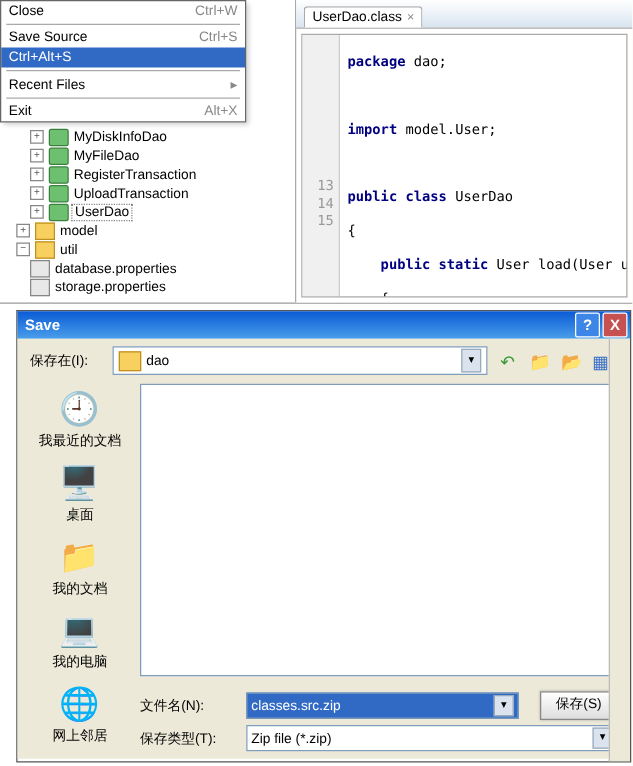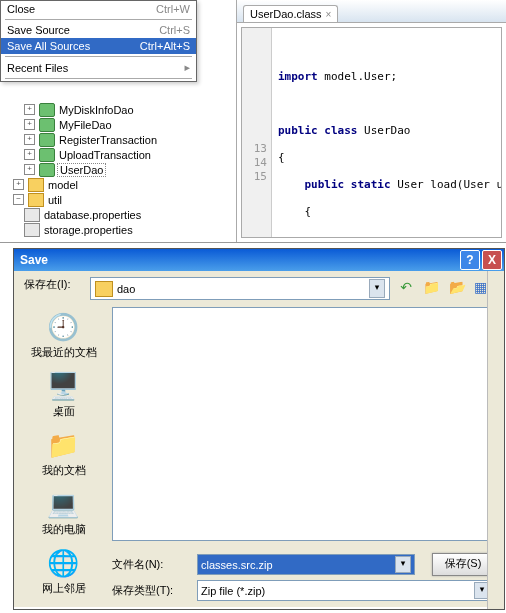--- a/index.html
+++ b/index.html
@@ -32,21 +32,21 @@
 .src div{height:14px;line-height:14px}
 .kw{color:#000080;font-weight:bold}
 .hdr-toggle{position:absolute;top:2px;right:6px;color:#888;font-size:11px}
 
 .dlg{position:absolute;left:13px;top:248px;width:490px;height:360px;border:1px solid #555}
 .dlg .titlebar{height:22px;background:linear-gradient(#0a5bd6,#4a9eea);color:#fff;display:flex;align-items:center;padding:0 2px 0 6px;font-weight:bold;font-size:12px}
 .dlg .titlebar .ttl{flex:1}
 .dlg .titlebar .wbtn{width:18px;height:18px;margin-left:2px;border:1px solid #fff;background:#c75050;display:flex;align-items:center;justify-content:center;font-family:Arial;font-size:12px;font-weight:bold;border-radius:2px}
 .dlg .titlebar .wbtn.h{background:#3d86e8}
 .dlg .body{background:#ece9d8;height:336px;position:relative;padding:6px 10px;box-sizing:border-box}
-.row-loc{display:flex;align-items:flex-start;gap:6px;margin-bottom:1px}
+.row-loc{display:flex;align-items:center;gap:6px;margin-bottom:1px}
 .row-loc label{width:60px}
 .loc-sel{flex:1;height:21px;border:1px solid #7f9db9;background:#fff;display:flex;align-items:center;padding:0 4px;gap:4px}
 .loc-sel .fld-ico{width:16px;height:14px;background:#f8d060;border:1px solid #c09020}
 .loc-sel .dd{margin-left:auto;width:14px;height:17px;background:#dbe4ee;border:1px solid #9ab;text-align:center;font-size:9px;line-height:15px}
 .tool-icons{display:flex;gap:6px}
 .tool-icons .ti{width:20px;height:20px;display:flex;align-items:center;justify-content:center;font-size:14px}
 .places{position:absolute;left:10px;top:36px;width:80px;display:flex;flex-direction:column;align-items:center;gap:2px}
 .places .p{display:flex;flex-direction:column;align-items:center;gap:2px;padding:4px 0;width:100%}
 .places .p .pi{width:32px;height:32px;display:flex;align-items:center;justify-content:center;font-size:26px}
 .places .p .pl{font-size:11px;text-align:right}
@@ -69,29 +69,32 @@
     <div class="mi">
         <span class="lbl">Close</span>
         <span class="accel">Ctrl+W</span>
       </div>
     <div class="sep"></div>
     <div class="mi">
         <span class="lbl">Save Source</span>
         <span class="accel">Ctrl+S</span>
       </div>
     <div class="mi sel">
-        <span class="lbl">Save All Sources</span>
         <span class="accel">Ctrl+Alt+S</span>
       </div>
     <div class="sep"></div>
     <div class="mi">
         <span class="lbl">Recent Files</span>
         <span class="accel">▸</span>
       </div>
     <div class="sep"></div>
+    <div class="mi">
+        <span class="lbl">Exit</span>
+        <span class="accel">Alt+X</span>
+      </div>
   </div>
 
   <div class="tree">
     <div class="row">
         <span class="sp"></span>
         <span class="sp"></span>
         <span class="tg">+</span>
         <span class="ico cls"></span>
         <span class="nm">MyDiskInfoDao</span>
       </div>
@@ -169,20 +172,21 @@
         <div>13</div>
         <div>14</div>
         <div>15</div>
         <div></div>
           <div></div>
           <div></div>
           <div></div>
 
       </div>
       <div class="src">
+<div><span class="kw">package</span><span> dao;</span></div>
 <div> </div>
 <div><span class="kw">import</span><span> model.User;</span></div>
 <div> </div>
 <div><span class="kw">public class</span><span> UserDao</span></div>
 <div>{</div>
 <div><span class="kw">    public static</span><span> User </span><span>load(User user)</span></div>
 <div>    {</div>
 
 
 

